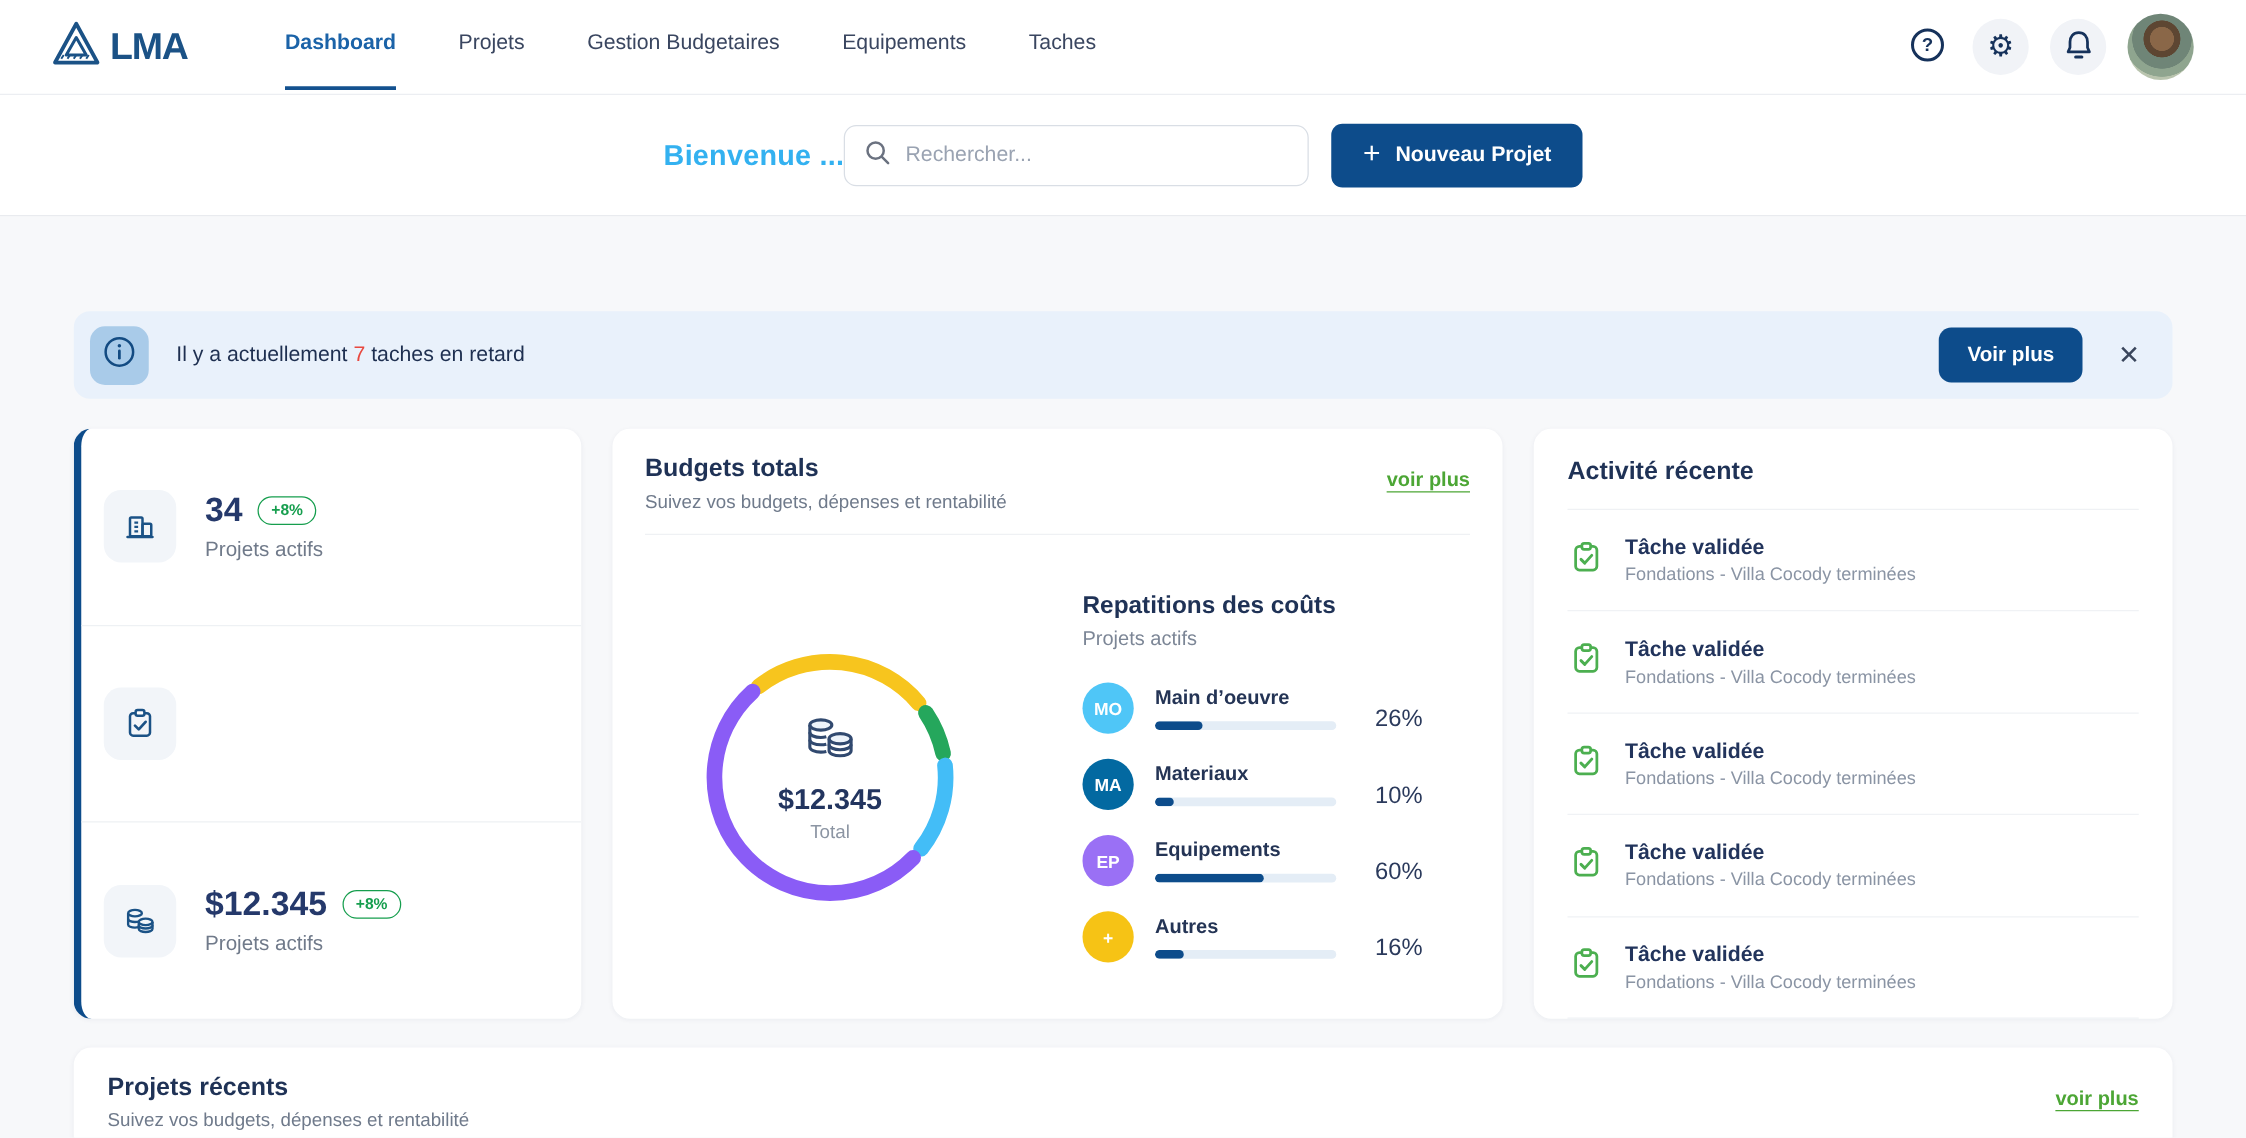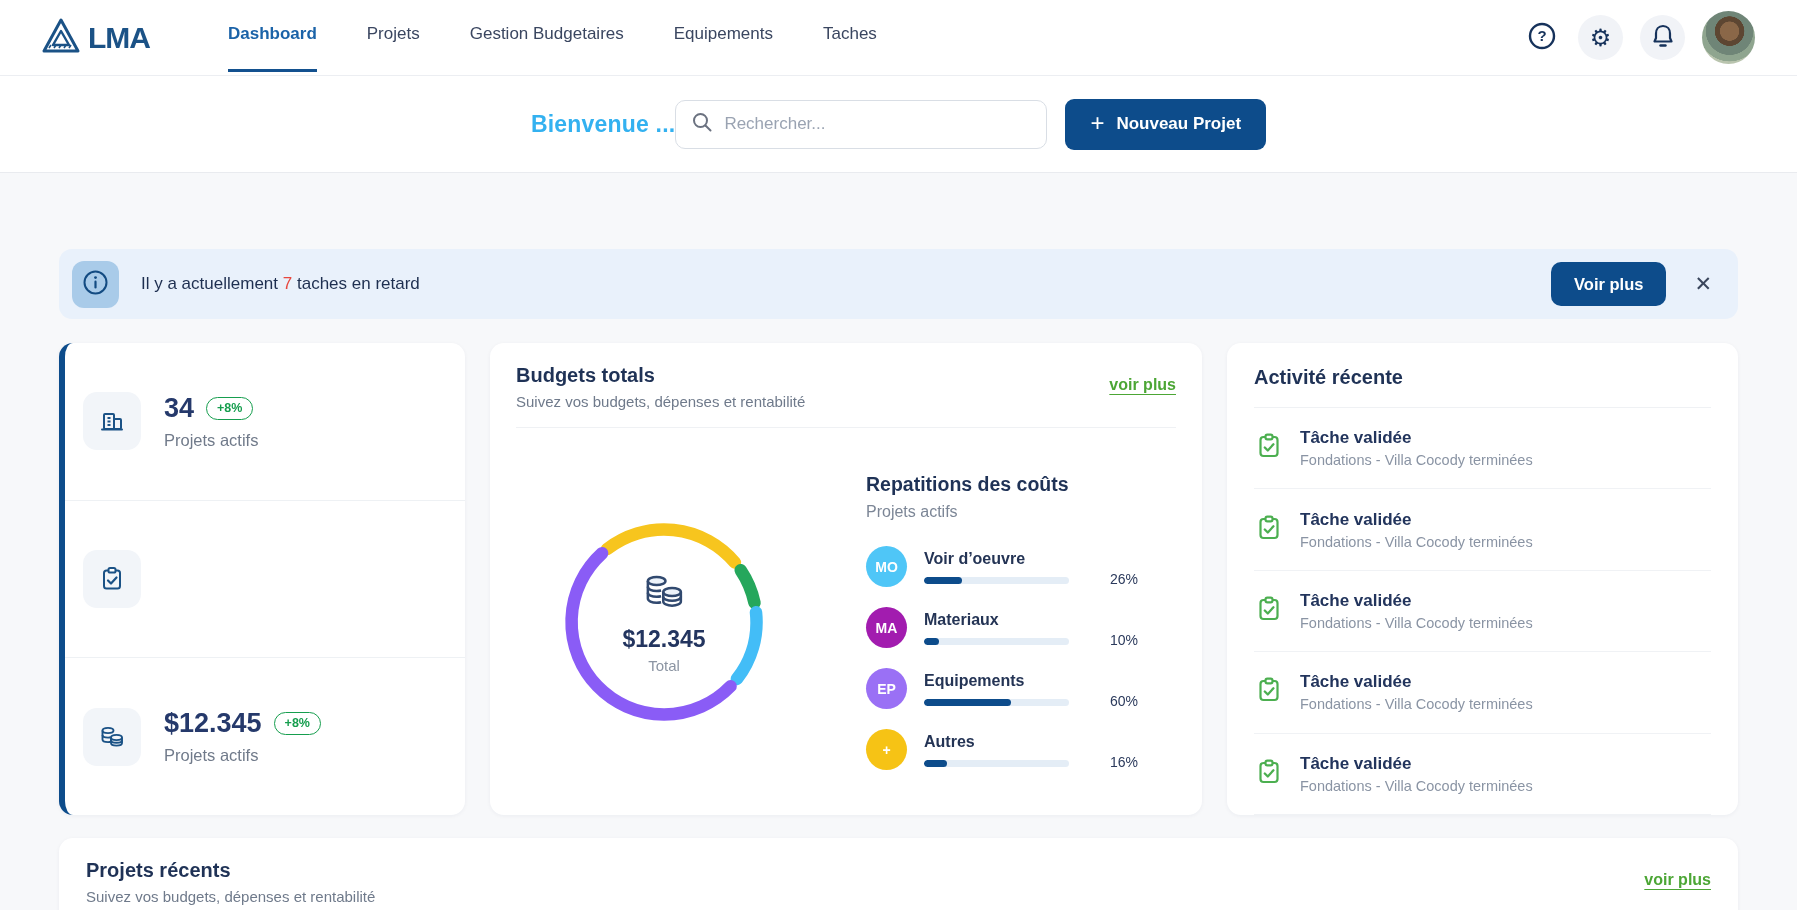--- a/index.html
+++ b/index.html
@@ -71,21 +71,21 @@
 
   .legend { margin-left:96px; width:272px; }
   .legend-title { font-size:19.5px; font-weight:700; color:#1F3256; }
   .legend-sub { font-size:16px; color:#7C8696; margin-top:7px; }
   .legend-rows { margin-top:25px; display:flex; flex-direction:column; gap:20px; }
   .legend-row { display:grid; grid-template-columns:41px 1fr 52px; column-gap:17px; align-items:center; }
   .legend-badge { width:41px; height:41px; border-radius:50%; color:#fff; font-size:14px; font-weight:700; display:flex; align-items:center; justify-content:center; }
   .lg-label { font-size:16px; font-weight:600; color:#243455; }
   .lg-track { margin-top:9px; height:7px; border-radius:4px; background:#E4EDF6; overflow:hidden; }
   .lg-fill { height:100%; border-radius:4px; background:#0D4C8B; }
-  .lg-pct { font-size:14px; color:#2B3A5C; text-align:right; align-self:end; padding-bottom:0px; }
+  .lg-pct { font-size:19px; color:#2B3A5C; text-align:right; align-self:end; padding-bottom:0px; }
 
   
   .activity-card { padding:0 27px; display:flex; flex-direction:column; }
   .activity-header { padding:23px 0 18px; border-bottom:1px solid #EFF1F4; }
   .activity-list { flex:1; display:flex; flex-direction:column; }
   .activity-item { flex:1; display:flex; align-items:center; gap:16px; border-bottom:1px solid #F0F2F5; }
   .a-title { font-size:17px; font-weight:700; color:#22345C; }
   .a-sub { font-size:14.5px; color:#8A94A4; margin-top:4px; }
 
   
@@ -265,30 +265,30 @@
         </div>
 
         <div class="legend">
           <div class="legend-title">Repatitions des coûts</div>
           <div class="legend-sub">Projets actifs</div>
           <div class="legend-rows">
 
             <div class="legend-row">
               <div class="legend-badge" style="background: rgb(79, 198, 247);">MO</div>
               <div>
-                <div class="lg-label">Voir d’oeuvre</div>
+                <div class="lg-label">Main d’oeuvre</div>
                 <div class="lg-track">
                     <div class="lg-fill" style="width: 26%;"></div>
                   </div>
               </div>
               <div class="lg-pct">26%</div>
             </div>
 
             <div class="legend-row">
-              <div class="legend-badge" style="background: #a21caf;">MA</div>
+              <div class="legend-badge" style="background: #0369a1;">MA</div>
               <div>
                 <div class="lg-label">Materiaux</div>
                 <div class="lg-track">
                     <div class="lg-fill" style="width: 10%;"></div>
                   </div>
               </div>
               <div class="lg-pct">10%</div>
             </div>
 
             <div class="legend-row">

